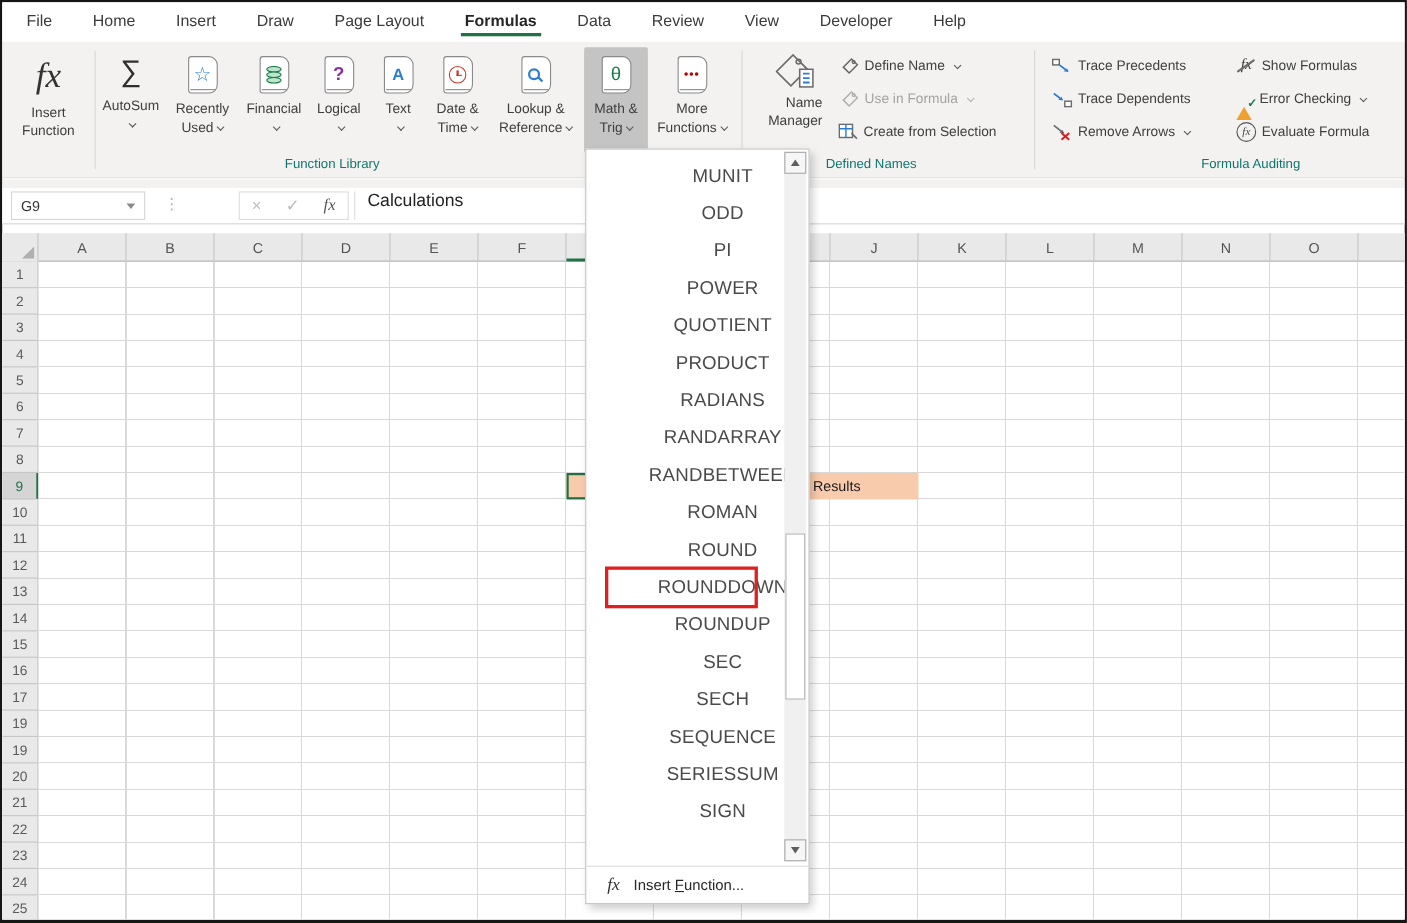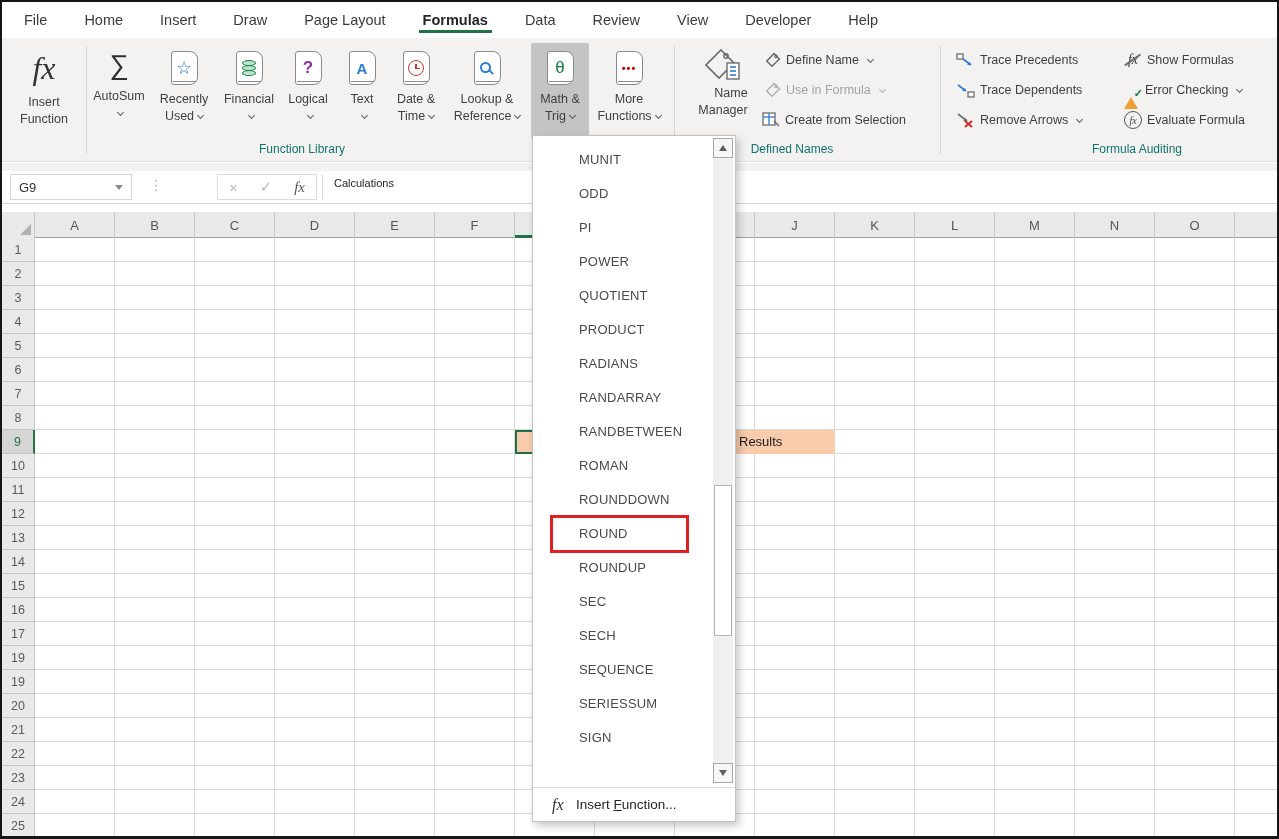--- a/index.html
+++ b/index.html
@@ -63,21 +63,21 @@
   .gapstrip { position:absolute; left:0; top:161px; width:100%; height:8px; background:#f3f2f1; }
   .fbar { position:absolute; left:0; top:169px; width:100%; height:33px; background:#fff; border-bottom:1px solid #d4d4d4; }
   .namebox { position:absolute; left:8px; top:3px; width:122px; height:26px; border:1px solid #d6d6d6; background:#fff;
              display:flex; align-items:center; font-size:13px; color:#333; padding-left:8px; }
   .namebox .arr { margin-left:auto; margin-right:8px; width:0; height:0; border-left:4px solid transparent; border-right:4px solid transparent; border-top:5px solid #8a8a8a; }
   .vdots { position:absolute; left:147px; top:6px; color:#b5b5b5; font-size:14px; letter-spacing:0; }
   .fbtns { position:absolute; left:215px; top:3px; width:100px; height:26px; border:1px solid #dcdcdc; display:flex; align-items:center; justify-content:space-around; }
   .fbtn-x, .fbtn-check { color:#bcbcbc; font-size:15px; }
   .fbtn-fx { font-family:"Liberation Serif",serif; font-style:italic; font-size:15px; color:#555; }
   .fsep { position:absolute; left:320px; top:3px; height:26px; width:1px; background:#dcdcdc; }
-  .finput { position:absolute; left:332px; top:0; height:23px; display:flex; align-items:center; font-size:11px; color:#222; }
+  .finput { position:absolute; left:332px; top:0; height:23px; display:flex; align-items:center; font-size:16px; color:#222; }
 
   
   .gridwrap { position:absolute; left:0; top:210px; width:100%; height:626px; background:#fff; }
   .colheads { position:absolute; left:0; top:0; width:100%; height:26px; background:#e9e9e9; border-bottom:1px solid #9f9f9f; display:flex; }
   .cornercell { width:33px; height:26px; border-right:1px solid #c6c6c6; position:relative; background:#e9e9e9; }
   .cornercell .tri { position:absolute; right:3px; bottom:3px; width:0; height:0; border-left:11px solid transparent; border-bottom:11px solid #b0b0b0; }
   .colh { width:80px; height:26px; border-right:1px solid #c6c6c6; display:flex; align-items:center; justify-content:center; font-size:13px; color:#555; }
   .gcolsliver { position:absolute; left:513px; top:23px; width:18px; height:3px; background:#217346; }
   .rowheads { position:absolute; left:0; top:26px; width:33px; bottom:0; background:#e9e9e9; }
   .rowh { width:33px; height:24px; border-bottom:1px solid #c6c6c6; border-right:1px solid #c6c6c6; display:flex; align-items:center; justify-content:center; font-size:12.5px; color:#5a5a5a; }
@@ -86,21 +86,21 @@
       repeating-linear-gradient(to right, transparent 0 79px, #d9d9d9 79px 80px),
       repeating-linear-gradient(to bottom, transparent 0 23px, #d9d9d9 23px 24px), #fff; }
   .row9band { position:absolute; left:480px; top:192px; width:320px; height:24px; background:#f8cbad; }
   .g9sel { position:absolute; left:480px; top:192px; width:80px; height:24px; border:2px solid #1e7145; }
   .resultslabel { position:absolute; left:704px; top:192px; height:24px; line-height:24px; font-size:13px; color:#1a1a1a; }
 
   
   .dropdown { position:absolute; left:530px; top:133px; width:204px; height:687px; background:#fff;
               border:1px solid #c2c2c2; box-shadow:3px 4px 8px rgba(0,0,0,.22); z-index:20; }
   .fnlist { position:absolute; left:0; top:0; right:0; height:652px; padding-top:7px; overflow:hidden; }
-  .fnitem { height:34px; line-height:34px; padding-left:46px; font-size:13px; color:#4a4a4a; letter-spacing:.2px; }
+  .fnitem { height:34px; line-height:34px; padding-left:46px; font-size:17px; color:#4a4a4a; letter-spacing:.2px;text-align:center; }
   .redbox { position:absolute; left:17px; width:139px; height:38px; border:3px solid #e01f1f; pointer-events:none; }
   .sbar { position:absolute; right:2px; top:2px; width:20px; height:645px; background:#f0f0f0; }
   .sbtn { position:absolute; left:0; width:20px; height:20px; background:#f6f6f6; border:1px solid #a8a8a8; display:flex; align-items:center; justify-content:center; }
   .sbtn.up { top:0; } .sbtn.down { bottom:0; }
   .tri-up { width:0; height:0; border-left:4.5px solid transparent; border-right:4.5px solid transparent; border-bottom:6px solid #5f5f5f; }
   .tri-dn { width:0; height:0; border-left:4.5px solid transparent; border-right:4.5px solid transparent; border-top:6px solid #5f5f5f; }
   .sthumb { position:absolute; left:1px; width:18px; top:347px; height:151px; background:#fff; border:1px solid #b5b5b5; }
   .ddfooter { position:absolute; left:0; right:0; bottom:0; height:34px; border-top:1px solid #dcdcdc; display:flex; align-items:center; }
   .ddfooter .fx { font-family:"Liberation Serif",serif; font-style:italic; font-size:16px; color:#333; margin-left:19px; width:24px; }
   .ddfooter .txt { font-size:13.5px; color:#262626; }
@@ -380,22 +380,22 @@
     <div class="fnitem">MUNIT</div>
         <div class="fnitem">ODD</div>
         <div class="fnitem">PI</div>
         <div class="fnitem">POWER</div>
         <div class="fnitem">QUOTIENT</div>
         <div class="fnitem">PRODUCT</div>
         <div class="fnitem">RADIANS</div>
         <div class="fnitem">RANDARRAY</div>
         <div class="fnitem">RANDBETWEEN</div>
         <div class="fnitem">ROMAN</div>
+        <div class="fnitem sel">ROUND</div>
         <div class="fnitem">ROUNDDOWN</div>
-        <div class="fnitem sel">ROUND</div>
         <div class="fnitem">ROUNDUP</div>
         <div class="fnitem">SEC</div>
         <div class="fnitem">SECH</div>
         <div class="fnitem">SEQUENCE</div>
         <div class="fnitem">SERIESSUM</div>
         <div class="fnitem">SIGN</div>
       </div>
     <div class="redbox" id="red-box" style="top: 379px;"></div>
     <div class="sbar">
       <div class="sbtn up">

